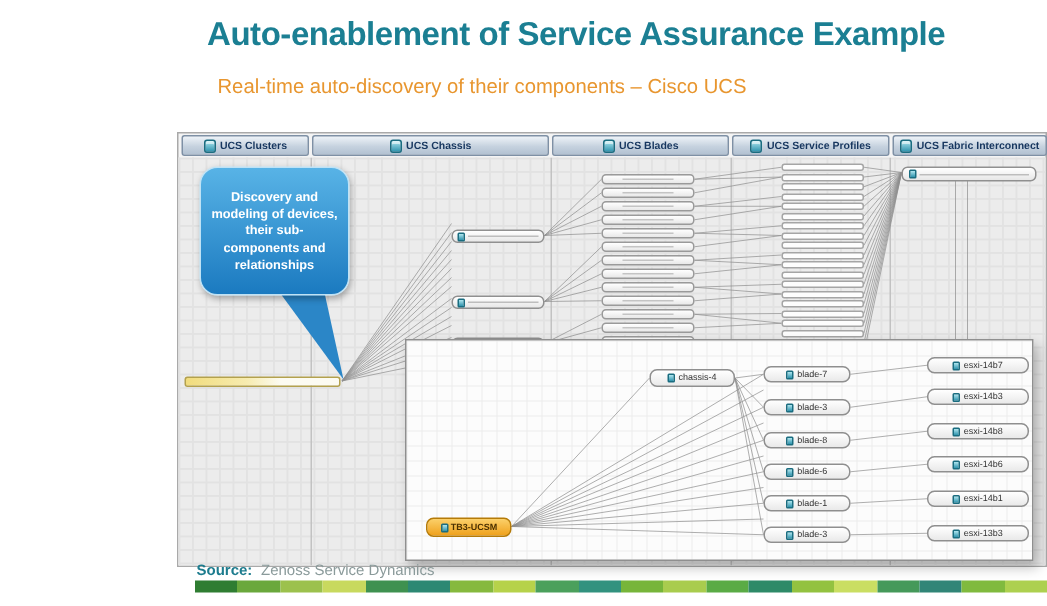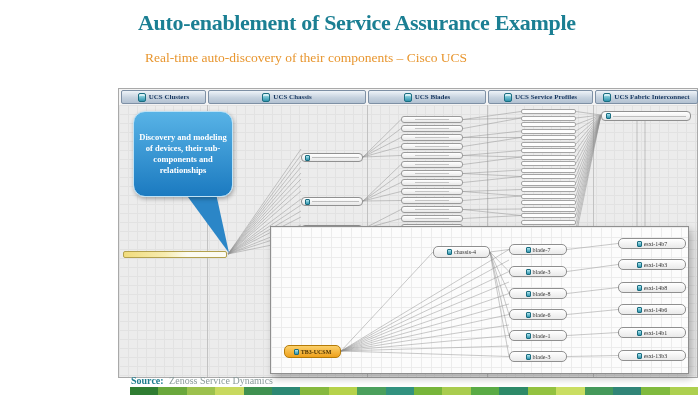--- a/index.html
+++ b/index.html
@@ -1,17 +1,17 @@
 <!DOCTYPE html>
 <html><head>
 <meta charset="utf-8">
 <style>
   html,body{margin:0;padding:0;background:#fff;}
   #slide{position:relative;width:698px;height:404px;background:#fff;overflow:hidden;
-         font-family:Liberation Serif, serif;}
+         font-family:Liberation Sans, sans-serif;}
 
   #title{position:absolute;left:138px;top:10px;font-size:22px;font-weight:bold;
          color:#1b7f93;letter-spacing:-0.3px;white-space:nowrap;}
   #subtitle{position:absolute;left:145px;top:50px;font-size:13.5px;color:#e8962f;white-space:nowrap;}
 
   
   #shot{position:absolute;left:118px;top:88px;width:580px;height:290px;
         border:1px solid #a9a9a9;background:#f4f4f4;box-sizing:border-box;}
   .hdr{position:absolute;top:1px;height:14px;display:flex;align-items:center;justify-content:center;gap:3px;
        background:linear-gradient(#eef3f8,#c6d2df 55%,#b2c1d1);

